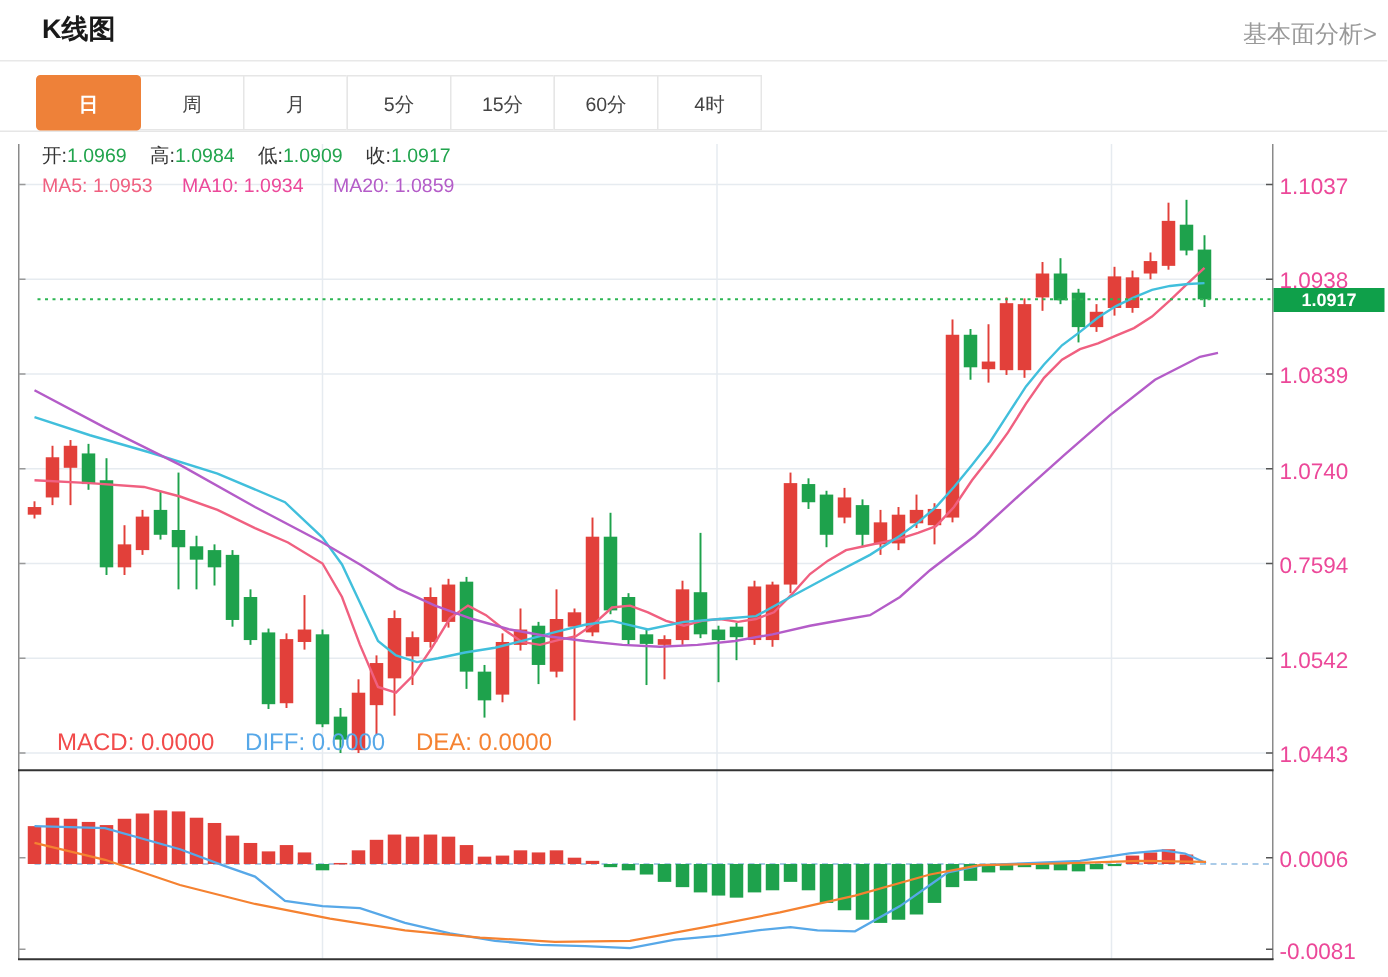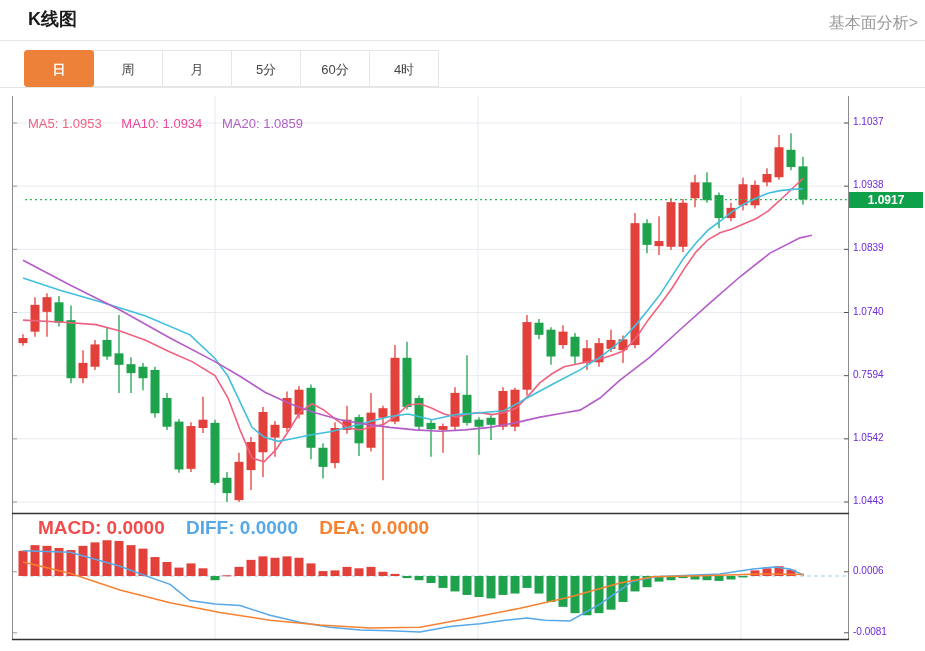--- a/index.html
+++ b/index.html
@@ -9,25 +9,25 @@
   .hdr{position:absolute;left:0;top:0;width:925px;height:40px;border-bottom:1px solid #e8e8e8;background:#fff;z-index:5;}
   .hdr-title{position:absolute;left:28px;top:7px;font-size:18px;font-weight:bold;color:#1a1a1a;}
   .hdr-link{position:absolute;right:7px;top:13px;font-size:16px;color:#999;cursor:pointer;}
   .tabbar{position:absolute;left:25px;top:50px;display:flex;z-index:5;}
   .tabbar-underline{position:absolute;left:0;top:87px;width:925px;border-bottom:1px solid #e6e6e6;z-index:4;}
   .tab{width:70px;height:37px;line-height:37px;text-align:center;font-size:13px;color:#444;
        background:#fff;border:1px solid #e6e6e6;margin-left:-1px;cursor:pointer;box-sizing:border-box;}
   .tab.active{background:#ee8139;border-color:#ee8139;color:#fff;border-radius:3px;position:relative;z-index:2;font-weight:bold;}
   .legend{position:absolute;left:28px;top:95px;font-size:13px;z-index:6;white-space:nowrap;}
   .legend2{position:absolute;left:28px;top:116px;font-size:13px;z-index:6;white-space:nowrap;}
-  .legend3{position:absolute;left:38px;top:517px;font-size:19px;z-index:6;white-space:nowrap;font-weight:bold;}
+  .legend3{position:absolute;left:38px;top:487px;font-size:16px;z-index:6;white-space:nowrap;}
   .lg-lab{color:#333;}
   .lg-val{color:#21a44d;margin-right:12px;}
   .sp14{margin-right:16px;}
-  .ylab{position:absolute;left:853px;width:70px;font-size:10px;color:#6d28d9;z-index:6;}
+  .ylab{position:absolute;left:853px;width:70px;font-size:15px;color:#ec4899;z-index:6;}
   .badge{position:absolute;left:849px;top:192px;width:74px;height:16px;line-height:16px;
          text-align:center;font-size:12px;font-weight:bold;color:#fff;background:#0fa04a;z-index:7;}
 </style>
 </head>
 <body>
 
 <div class="app">
 
   <svg id="chart-svg" viewBox="0 0 925 651">
       <g>
@@ -279,25 +279,32 @@
   <div class="hdr">
     <span class="hdr-title">K线图</span>
     <span class="hdr-link">基本面分析&gt;</span>
   </div>
 
   <div class="tabbar">
     <div class="tab active">日</div>
     <div class="tab">周</div>
     <div class="tab">月</div>
     <div class="tab">5分</div>
+    <div class="tab">15分</div>
     <div class="tab">60分</div>
     <div class="tab">4时</div>
   </div>
   <div class="tabbar-underline"></div>
 
+  <div class="legend">
+    <span class="lg-lab">开:</span><span class="lg-val">1.0969</span>
+    <span class="lg-lab">高:</span><span class="lg-val">1.0984</span>
+    <span class="lg-lab">低:</span><span class="lg-val">1.0909</span>
+    <span class="lg-lab">收:</span><span class="lg-val">1.0917</span>
+  </div>
   <div class="legend2">
     <span style="color:#f06080" class="sp14"><span>MA5:</span> <span>1.0953</span></span>
     <span style="color:#ec4899" class="sp14"><span>MA10:</span> <span>1.0934</span></span>
     <span style="color:#b45cc8" class="sp14"><span>MA20:</span> <span>1.0859</span></span>
   </div>
   <div class="legend3">
     <span style="color:#f24b4b" class="sp14"><span>MACD:</span> <span>0.0000</span></span>
     <span style="color:#57a8e8" class="sp14"><span>DIFF:</span> <span>0.0000</span></span>
     <span style="color:#f58231" class="sp14"><span>DEA:</span> <span>0.0000</span></span>
   </div>

